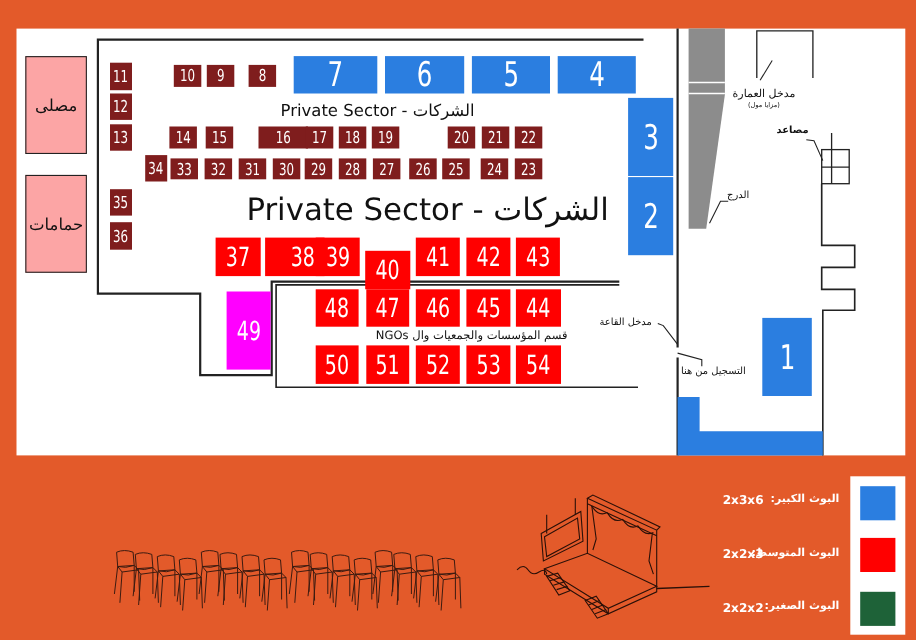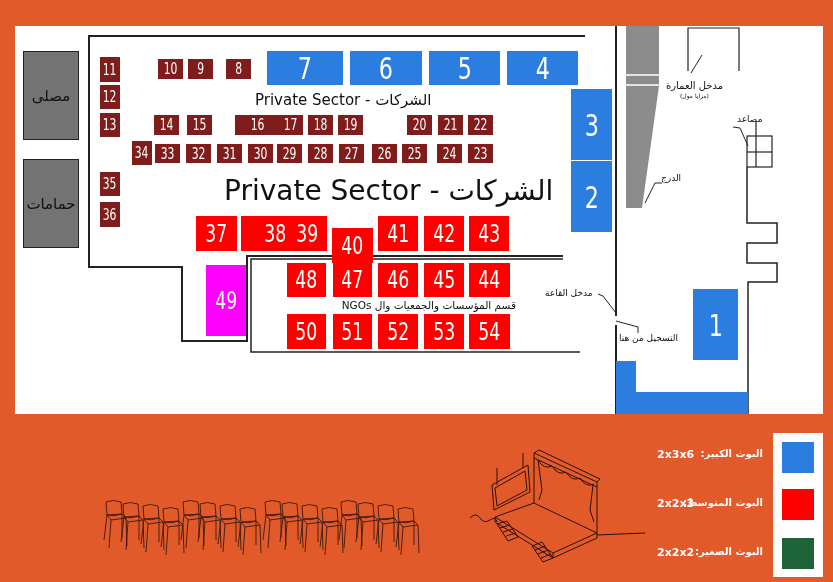--- a/index.html
+++ b/index.html
@@ -1,20 +1,20 @@
 <!DOCTYPE html>
 <html><head>
 <meta charset="utf-8">
 <style>
   html,body{margin:0;padding:0;}
   body{width:833px;height:582px;overflow:hidden;background:#E35A2A;font-family:"DejaVu Sans",sans-serif;}
   #canvas{position:relative;width:833px;height:582px;background:#E35A2A;}
   .panel{position:absolute;left:15px;top:26px;width:808px;height:388px;background:#fff;}
   svg.layer{position:absolute;left:0;top:0;width:833px;height:582px;}
-  .room{position:absolute;border:1px solid #222;background:#737373;display:flex;align-items:center;justify-content:center;font-size:15px;color:#111;direction:rtl;}
+  .room{position:absolute;border:1px solid #222;background:#fca5a5;display:flex;align-items:center;justify-content:center;font-size:15px;color:#111;direction:rtl;}
   .booth{position:absolute;display:flex;align-items:center;justify-content:center;color:#fff;overflow:hidden;font-family:"DejaVu Sans",sans-serif;}
   .booth span{display:inline-block;transform:scaleX(.72);white-space:nowrap;}
   .s{background:#7f1d1d;font-size:15px;}
   .m{background:#FF0000;font-size:24px;}
   .l{background:#2B7EE0;font-size:31px;}
   .sp{background:#FF00FF;font-size:24px;}
   .lbl{position:absolute;color:#111;white-space:nowrap;}
   .ar{direction:rtl;}
   .legend-box{position:absolute;left:773px;top:433px;width:50px;height:144px;background:#fff;}
   .swatch{position:absolute;left:782px;width:32px;height:31px;}
@@ -236,21 +236,21 @@
   <div class="booth sp" style="left:206px;top:265px;width:40px;height:71px;">
       <span>49</span>
     </div>
 
   <div class="lbl" style="left:255px;top:91px;font-size:15px;">Private Sector - الشركات</div>
   <div class="lbl" style="left:224px;top:174px;font-size:28px;">Private Sector - الشركات</div>
   <div class="lbl ar" style="right:317px;top:299px;font-size:10.5px;">قسم المؤسسات والجمعيات وال NGOs</div>
 
   <div class="lbl ar" style="left:666px;top:80px;font-size:10px;">مدخل العمارة</div>
   <div class="lbl ar" style="left:680px;top:92px;font-size:6px;">(مزايا مول)</div>
-  <div class="lbl ar" style="left:737px;top:114px;font-size:9px;">مصاعد</div>
+  <div class="lbl ar" style="left:706px;top:114px;font-size:9px;font-weight:bold;">مصاعد</div>
   <div class="lbl ar" style="left:661px;top:173px;font-size:9px;">الدرج</div>
   <div class="lbl ar" style="left:545px;top:288px;font-size:9px;">مدخل القاعة</div>
   <div class="lbl ar" style="left:619px;top:333px;font-size:9px;">التسجيل من هنا</div>
 
   <svg class="layer" viewBox="0 0 833 582">
     <defs>
       <g id="chair" fill="none" stroke="#3a1a10" stroke-width="0.9">
         <path d="M3,2 Q10,-1 18,2 L19,14 Q11,17 4,15 Z"></path>
         <path d="M4,15 L19,14 L23,18 L8,20 Z"></path>
         <line x1="4" y1="15" x2="1" y2="40"></line>

